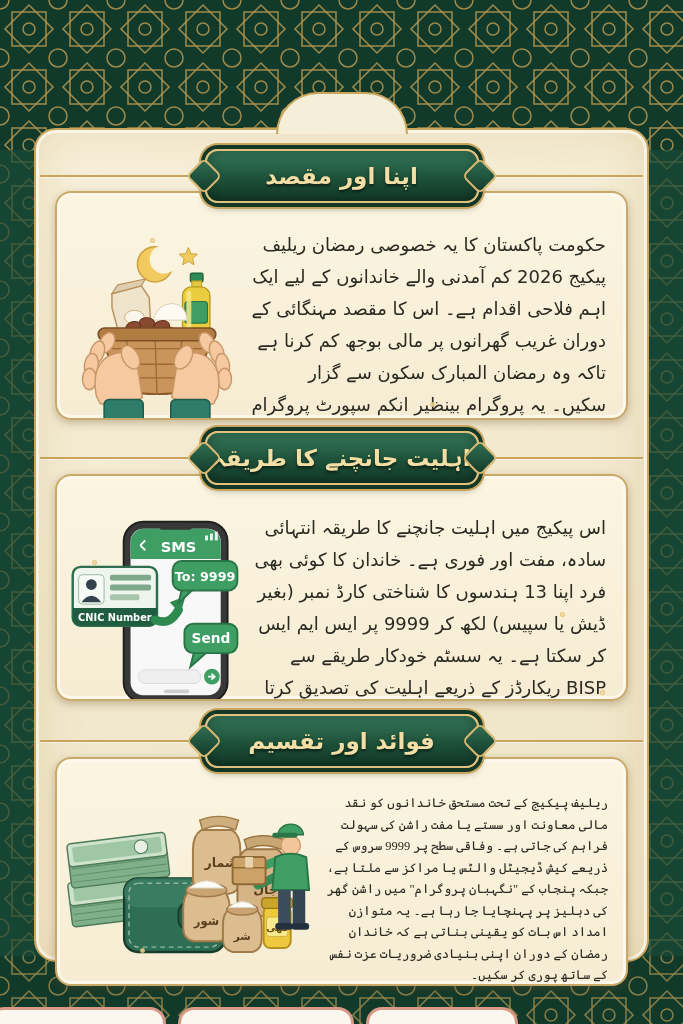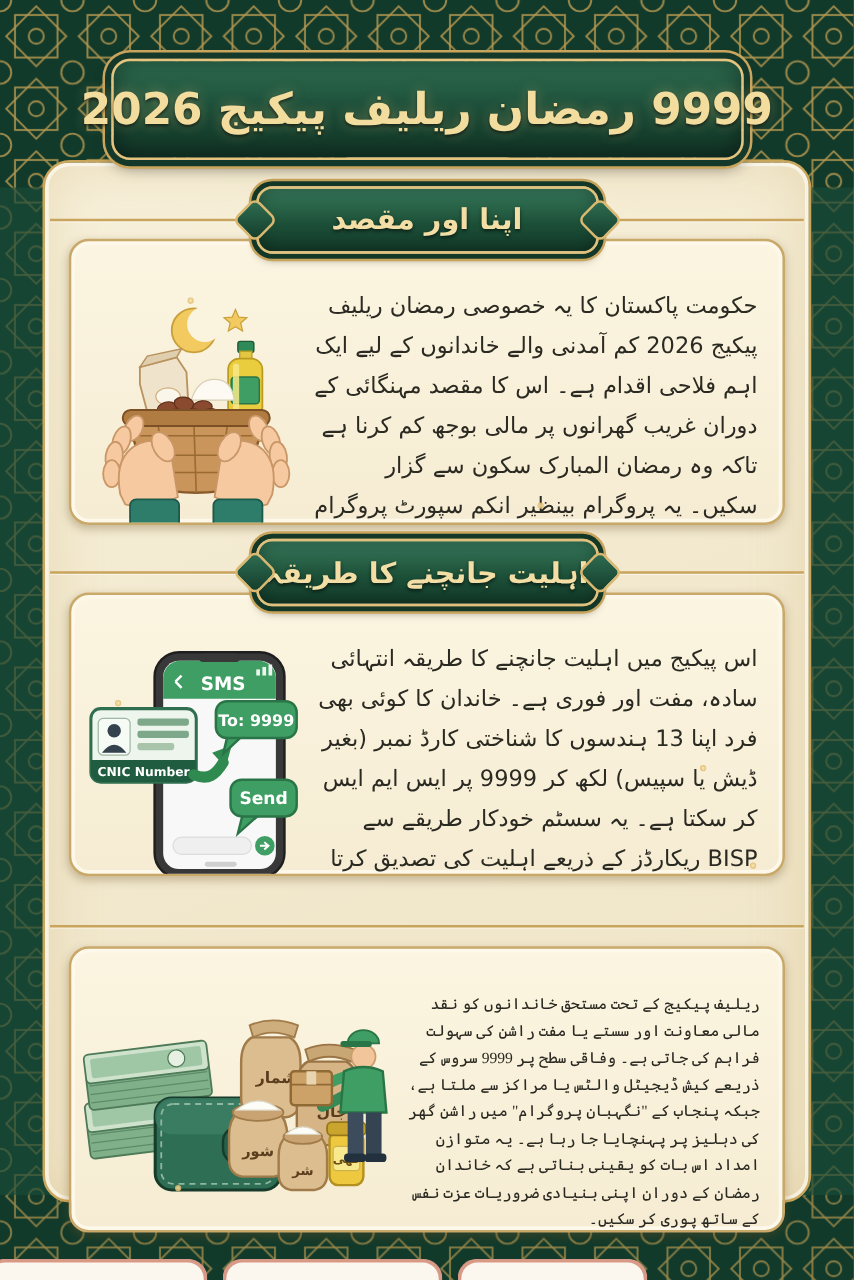--- a/index.html
+++ b/index.html
@@ -136,36 +136,38 @@
     <rect x="0" y="956" width="683" height="68" fill="#123a2b"></rect>
     <rect x="0" y="0" width="683" height="150" fill="url(#geo)" opacity="0.9"></rect>
     <rect x="0" y="956" width="683" height="68" fill="url(#geo)" opacity="0.75"></rect>
     <rect x="0" y="150" width="36" height="806" fill="url(#geo)" opacity="0.28"></rect>
     <rect x="647" y="150" width="36" height="806" fill="url(#geo)" opacity="0.28"></rect>
   </svg>
 
   <div class="panel"></div>
   <div class="arch"></div>
 
-  <div class="header-banner">
-    <div class="header-title">9999 رمضان ریلیف پیکیج 2026</div>
-  </div>
 
   <div class="gold-line" style="top:175px"></div>
   <div class="gold-line" style="top:457px"></div>
   <div class="gold-line" style="top:740px"></div>
 
   <div class="sec-banner" style="top:149px">
     <span class="orn left"></span>
     <div class="sec-heading">اپنا اور مقصد</div>
     <span class="orn right"></span>
   </div>
   <div class="sec-banner" style="top:431px">
     <span class="orn left"></span>
     <div class="sec-heading">اہلیت جانچنے کا طریقہ</div>
+    <span class="orn right"></span>
+  </div>
+  <div class="sec-banner" style="top:714px">
+    <span class="orn left"></span>
+    <div class="sec-heading">فوائد اور تقسیم</div>
     <span class="orn right"></span>
   </div>
 
   <div class="card card-1">
     <div class="illo illo-1">
       <svg width="178" height="196" viewBox="0 0 180 200">
 
         <circle cx="88" cy="36" r="18" fill="#f2ca5f" stroke="#c9a13c" stroke-width="1.5"></circle>
         <circle cx="97" cy="31" r="14.5" fill="#faf3dd" stroke="none"></circle>
         <path d="M122,19 l2.7,6.2 6.6,.5 -5,4.3 1.5,6.5 -5.8,-3.5 -5.8,3.5 1.5,-6.5 -5,-4.3 6.6,-.5 Z" fill="#f2ca5f" stroke="#c9a13c" stroke-width="1"></path>

